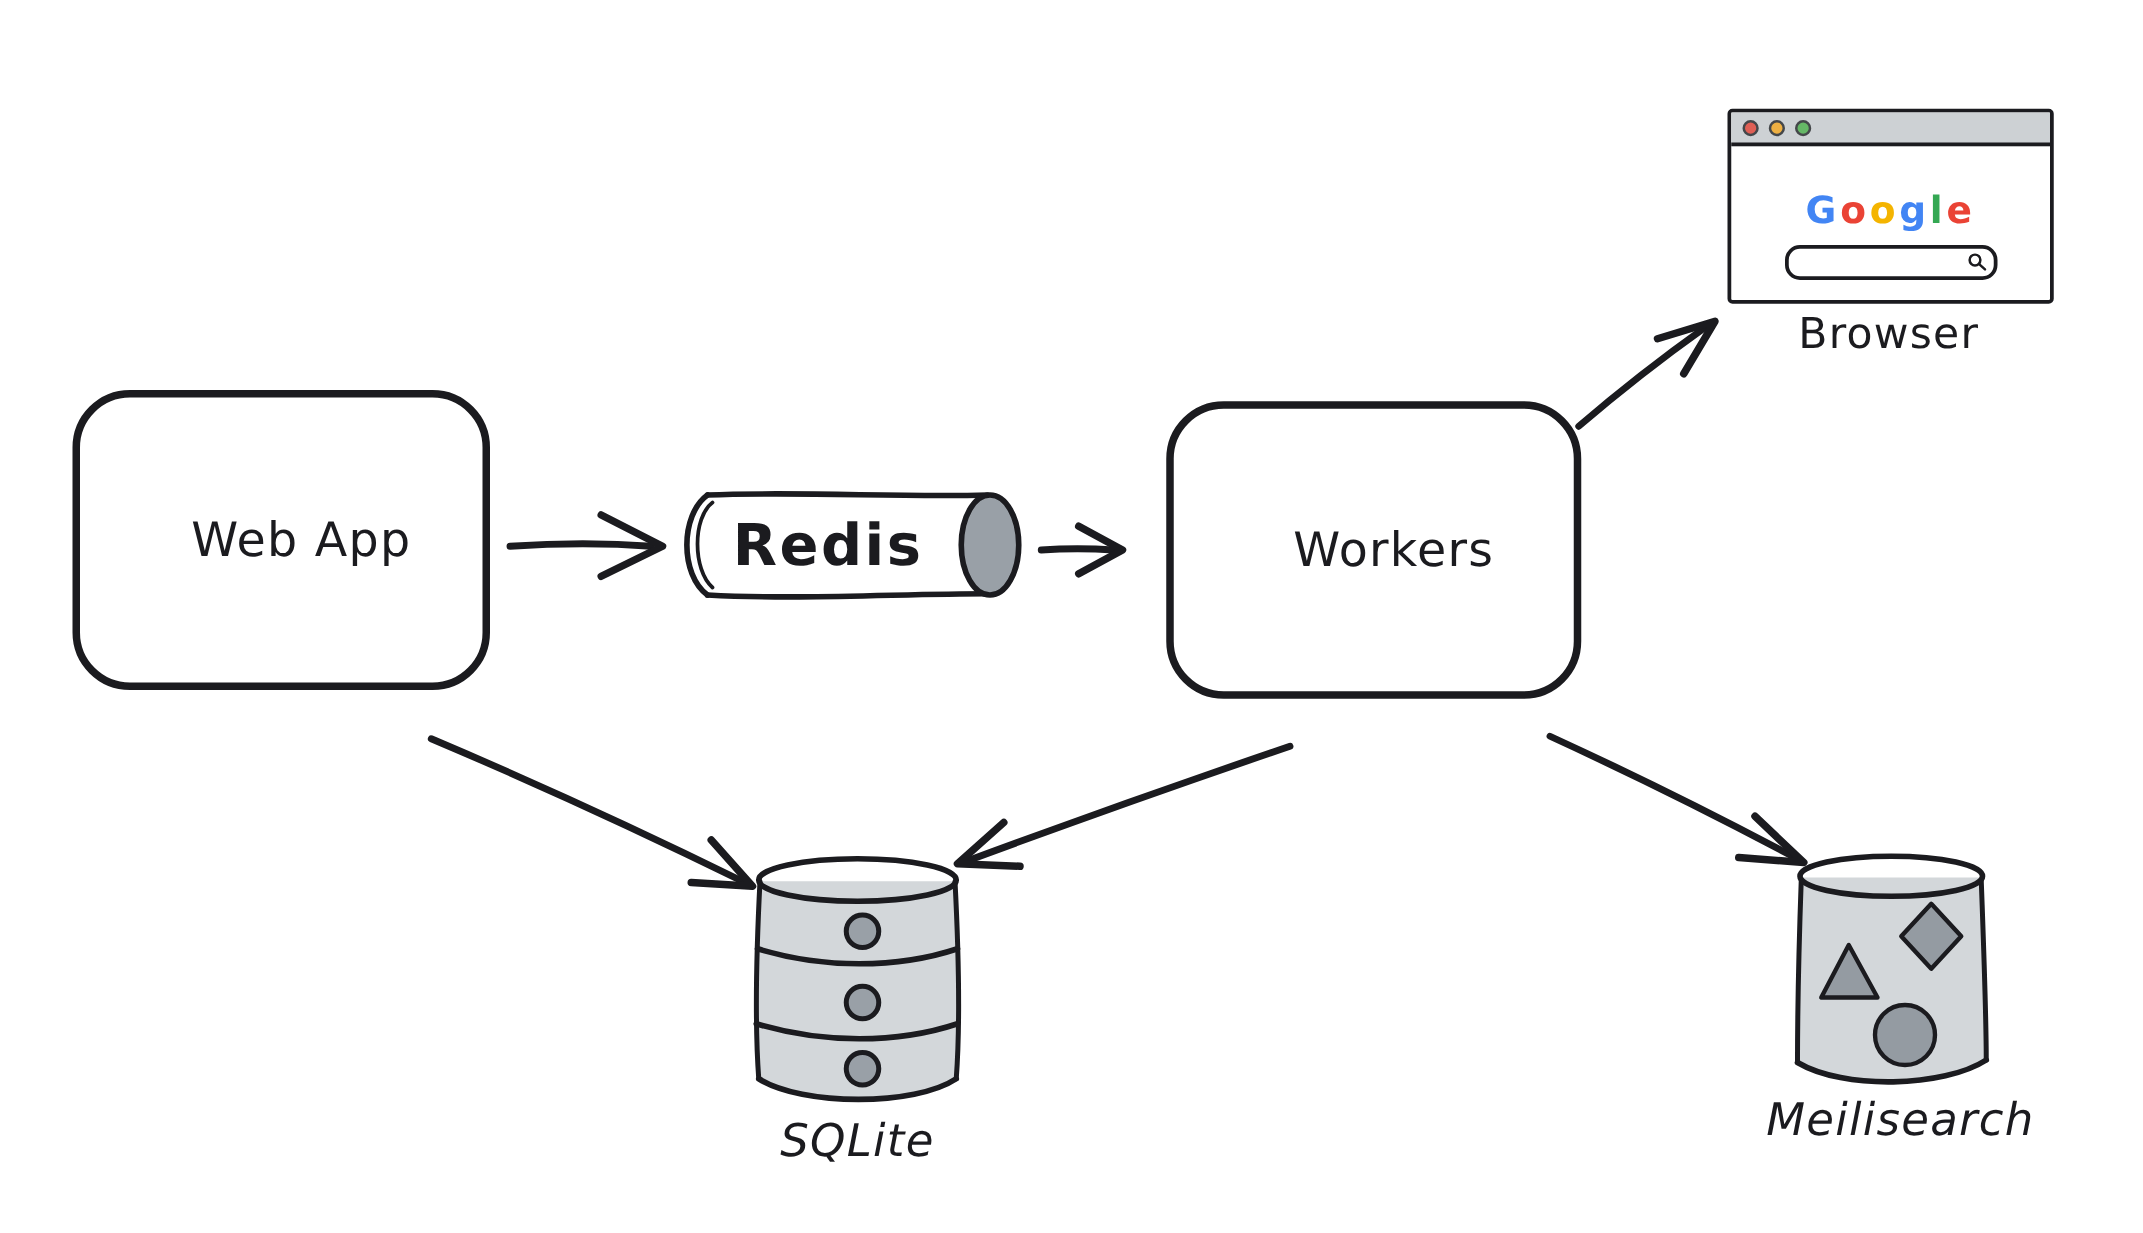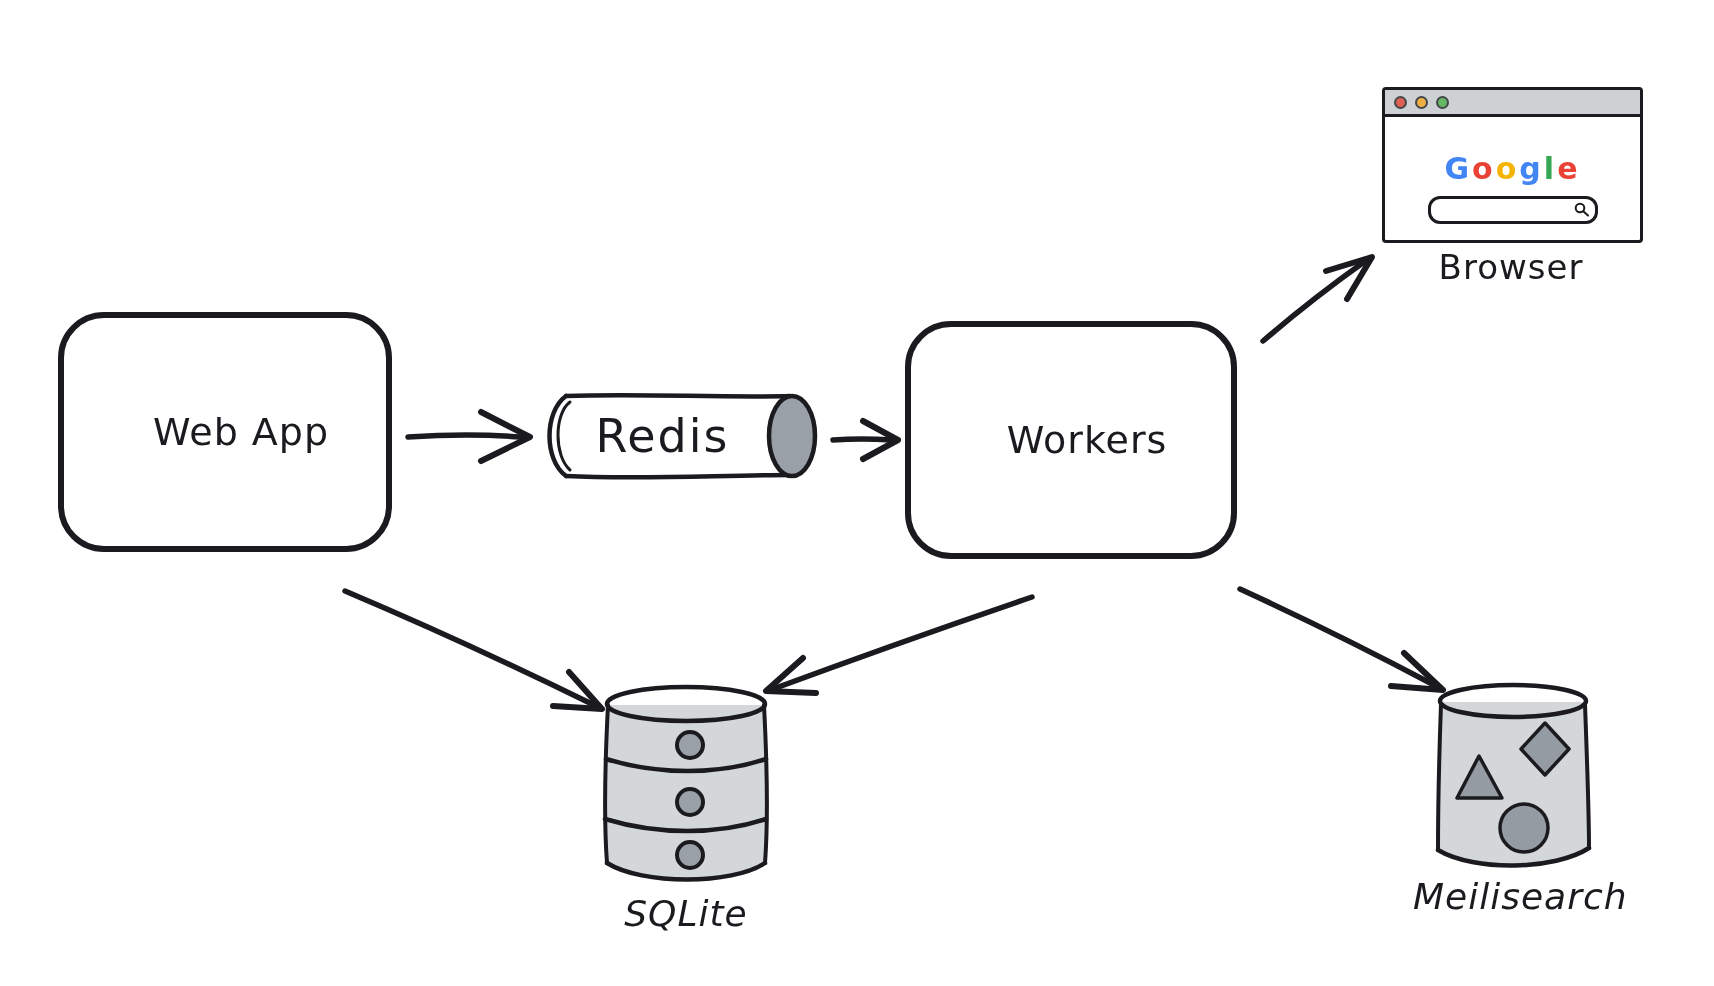--- a/index.html
+++ b/index.html
@@ -15,28 +15,28 @@
   .arrow-shaft{stroke-width:5.5;}
   .arrow-head{stroke-width:6;}
 
   
   .node-box{
     position:absolute;border:6px solid #1b1b1f;border-radius:46px;background:#ffffff;
     display:flex;align-items:center;justify-content:center;
   }
   .node-box .node-label{font-size:38px;letter-spacing:1px;margin-left:32px;}
   #web-app{left:58px;top:312px;width:322px;height:228px;}
-  #workers{left:905px;top:321px;width:320px;height:226px;}
+  #workers{left:933px;top:321px;width:320px;height:226px;}
 
   
   #redis{position:absolute;left:540px;top:390px;width:285px;height:92px;}
   #redis .node-label{
     position:absolute;left:0;top:0;width:245px;height:92px;
     display:flex;align-items:center;justify-content:center;
-    font-size:46px;font-weight:normal;letter-spacing:2px;
+    font-size:46px;font-weight:bold;letter-spacing:2px;
   }
 
   
   #sqlite{position:absolute;left:600px;top:683px;width:172px;height:210px;}
   .db-label{
     position:absolute;text-align:center;font-size:36px;letter-spacing:1px;font-style:italic;
   }
   #sqlite-label{left:600px;top:893px;width:172px;}
   #meili-label{left:1413px;top:876px;width:200px;}
 

